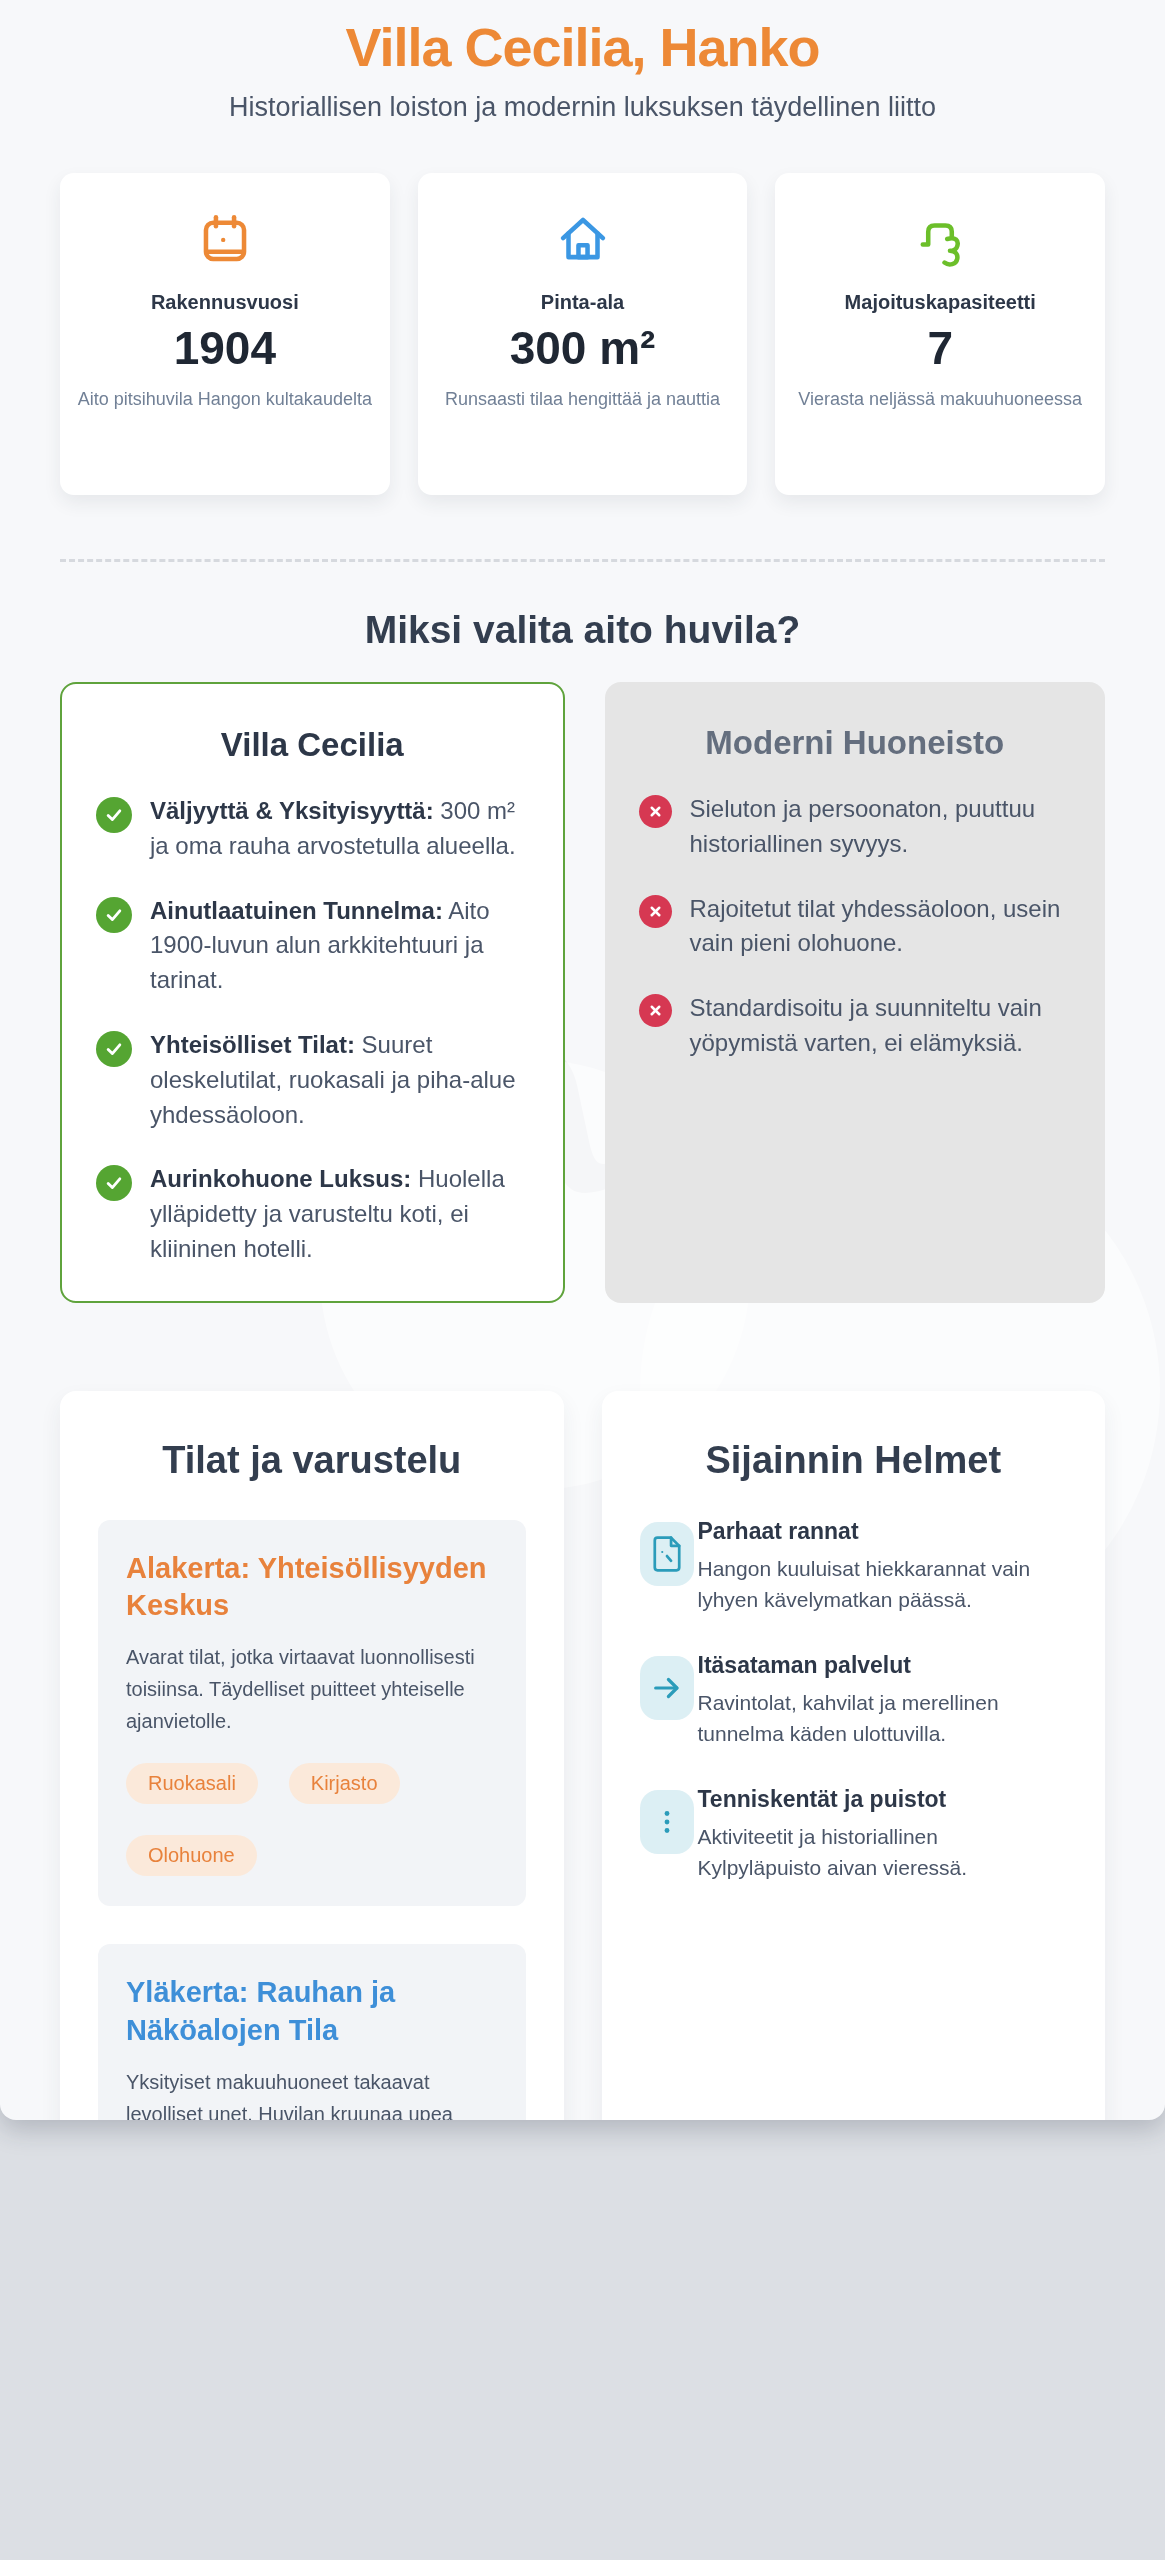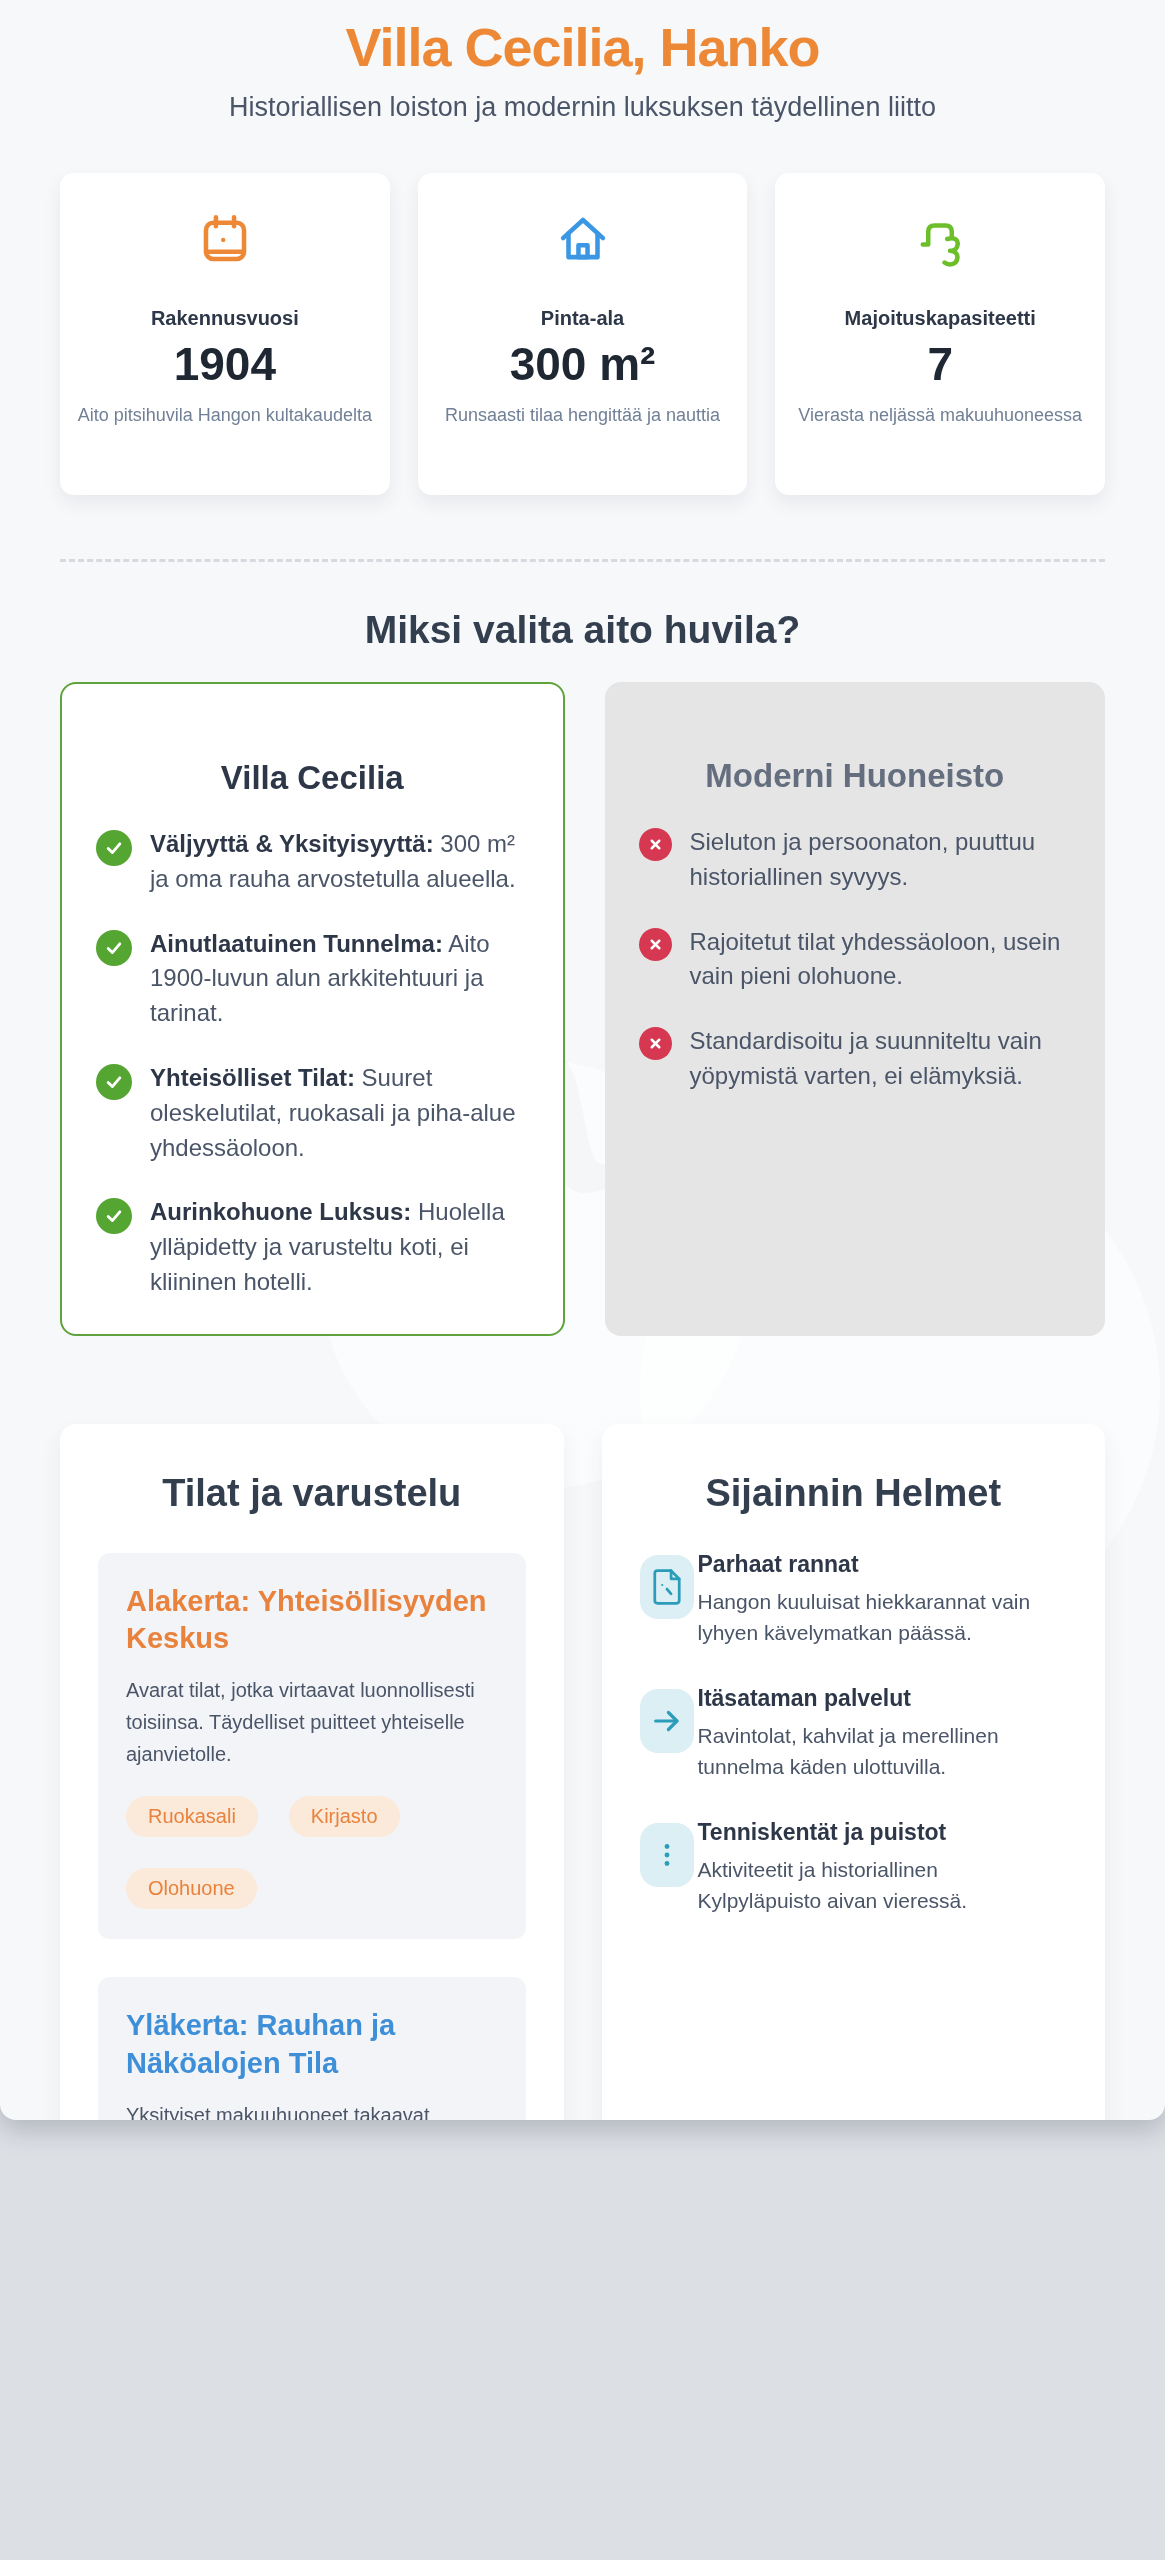--- a/index.html
+++ b/index.html
@@ -30,36 +30,36 @@
   .hero-sub { font-size:27px; color:#4A5568; margin-top:14px; }
 
   
   .stats-row { display:flex; gap:28px; margin-top:50px; }
   .stat-card {
     flex:1; background:#ffffff; border-radius:14px;
     box-shadow:0 8px 18px rgba(40,50,70,.08);
     padding:34px 16px; text-align:center; min-height:322px;
   }
   .stat-icon { height:64px; display:flex; align-items:center; justify-content:center; }
-  .stat-label { font-size:20px; font-weight:bold; color:#2D3748; margin-top:36px; }
+  .stat-label { font-size:20px; font-weight:bold; color:#2D3748; margin-top:20px; }
   .stat-value { font-size:46px; font-weight:bold; color:#1F2733; margin-top:10px; line-height:1.05; }
   .stat-card:nth-child(4) .stat-value { font-size:37px; line-height:1.15; }
   .stat-caption { font-size:18px; color:#718096; margin-top:14px; line-height:1.45; }
 
   .dashed-divider { border:none; border-top:3px dashed #d6d9de; margin:64px 0 0; }
 
   
   .why-heading { text-align:center; font-size:39px; font-weight:bold; color:#333E4F; margin-top:46px; }
   .compare-row { display:flex; gap:40px; margin-top:30px; }
   .pros-card {
     flex:1; background:#ffffff; border:2px solid #5FA33C; border-radius:16px;
     padding:42px 34px 34px; min-height:476px;
   }
   .cons-card { flex:1; background:#e5e5e5; border-radius:16px; padding:42px 34px 34px; min-height:476px; }
-  .compare-title { text-align:center; font-size:33px; font-weight:bold; color:#2D3748;margin-top:33px; }
+  .compare-title { text-align:center; font-size:33px; font-weight:bold; color:#2D3748; }
   .cons-card .compare-title { color:#646E7E; }
   .compare-item { display:flex; gap:18px; margin-top:30px; font-size:24px; color:#4A5568; line-height:1.45; }
   .compare-item .b { font-weight:bold; color:#2D3748; }
   .badge { width:36px; height:36px; border-radius:50%; flex:none; margin-top:3px;
            display:flex; align-items:center; justify-content:center; }
   .badge.green { background:#55A532; }
   .badge.red   { background:#D63852; width:33px; height:33px; }
 
   
   .main-row { display:flex; gap:38px; margin-top:88px; }

